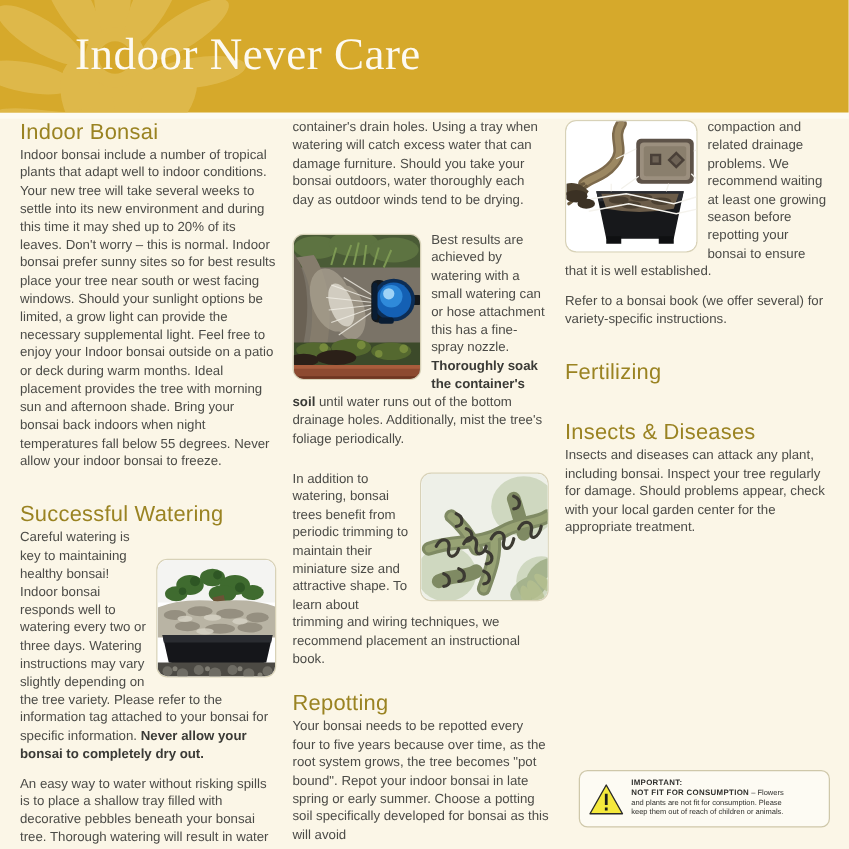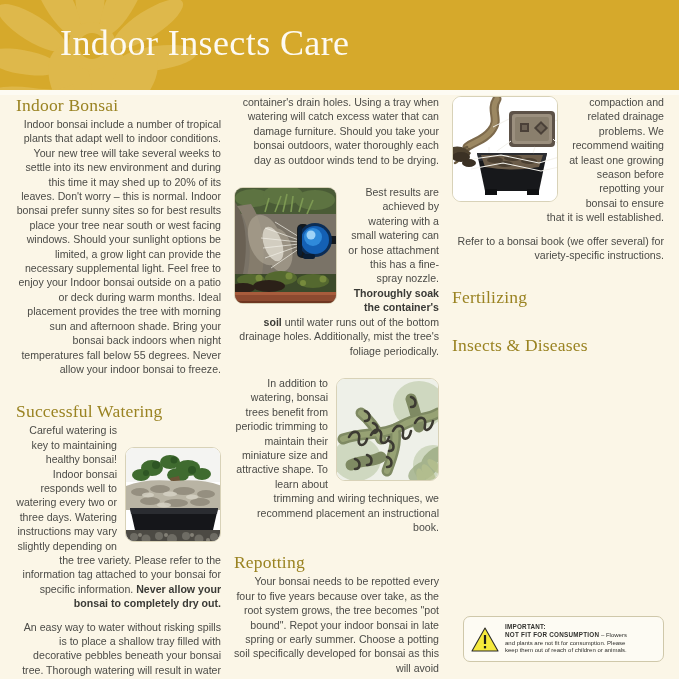--- a/index.html
+++ b/index.html
@@ -65,33 +65,33 @@
 
   .col {
     position: absolute;
     top: 0;
   }
   .col-1 { left: 16px;  width: 205px; }
   .col-2 { left: 234px; width: 205px; }
   .col-3 { left: 452px; width: 212px; }
 
   h2.sec {
-    font-family: Liberation Serif, serif;
+    font-family: Liberation Sans, sans-serif;
     font-size: 17.5px;
     font-weight: normal;
     color: #9a8322;
     margin-bottom: 1px;
     letter-spacing: 0.2px;
   }
 
   p.body {
     font-size: 10.6px;
     line-height: 14.4px;
     color: #4b4b47;
-    text-align: right;
+    text-align: left;
     margin-bottom: 9px;
   }
 
   p.body b, .bold {
     font-weight: bold;
     color: #3a3a36;
   }
 
   .spacer-sm { height: 9px; }
   .spacer-md { height: 16px; }
@@ -174,21 +174,21 @@
         <circle cx="110" cy="92" r="24"></circle>
       </g>
       <g fill="none" stroke="#e0bb51" stroke-width="7" opacity="0.9">
         <path d="M -10 150 C 30 120, 60 150, 92 134"></path>
         <path d="M -10 168 C 34 140, 70 168, 104 150"></path>
       </g>
       <g fill="#d6a92b">
         <circle cx="110" cy="92" r="13"></circle>
       </g>
     </svg>
-    <div class="header-title">Indoor Insects Care</div>
+    <div class="header-title">Indoor Never Care</div>
   </div>
   <div class="header-gap"></div>
 
   <div class="content">
 
     <div class="col col-1">
 
       <h2 class="sec">Indoor Bonsai</h2>
       <p class="body">Indoor bonsai include a number of tropical plants that adapt well to indoor conditions. Your new tree will take several weeks to settle into its new environment and during this time it may shed up to 20% of its leaves. Don't worry – this is normal. Indoor bonsai prefer sunny sites so for best results place your tree near south or west facing windows. Should your sunlight options be limited, a grow light can provide the necessary supplemental light. Feel free to enjoy your Indoor bonsai outside on a patio or deck during warm months. Ideal placement provides the tree with morning sun and afternoon shade. Bring your bonsai back indoors when night temperatures fall below 55 degrees. Never allow your indoor bonsai to freeze.</p>
 
@@ -386,21 +386,21 @@
           </g>
         </svg>
       </div>
 
       <p class="body">In addition to watering, bonsai trees benefit from periodic trimming to maintain their miniature size and attractive shape. To learn about trimming and wiring techniques, we recommend placement an instructional book.</p>
       <div class="clear"></div>
 
       <div class="spacer-sm"></div>
 
       <h2 class="sec">Repotting</h2>
-      <p class="body">Your bonsai needs to be repotted every four to five years because over take, as the root system grows, the tree becomes "pot bound". Repot your indoor bonsai in late spring or early summer. Choose a potting soil specifically developed for bonsai as this will avoid</p>
+      <p class="body">Your bonsai needs to be repotted every four to five years because over time, as the root system grows, the tree becomes "pot bound". Repot your indoor bonsai in late spring or early summer. Choose a potting soil specifically developed for bonsai as this will avoid</p>
     </div>
 
     <div class="col col-3">
 
       <div class="photo photo-float-left" style="width:106px;height:106px;margin-top:1px;">
         <svg width="106" height="106" viewBox="0 0 106 106">
           <rect width="106" height="106" fill="#ffffff"></rect>
           <path d="M44 2 C 36 14, 48 22, 38 34 C 30 44, 22 44, 14 50" stroke="#7d6a4c" stroke-width="9" fill="none" stroke-linecap="round"></path>
           <path d="M44 2 C 36 14, 48 22, 38 34 C 30 44, 22 44, 14 50" stroke="#9c8862" stroke-width="5" fill="none" stroke-linecap="round"></path>
           <g stroke="#6a5a40" stroke-width="2.5" fill="none" stroke-linecap="round">
@@ -449,20 +449,21 @@
       <div class="clear"></div>
       <p class="body">Refer to a bonsai book (we offer several) for variety-specific instructions.</p>
 
       <div class="spacer-md"></div>
 
       <h2 class="sec">Fertilizing</h2>
 
       <div class="spacer-lg"></div>
 
       <h2 class="sec">Insects &amp; Diseases</h2>
+      <p class="body">Insects and diseases can attack any plant, including bonsai. Inspect your tree regularly for damage. Should problems appear, check with your local garden center for the appropriate treatment.</p>
     </div>
   </div>
 
   <div class="warning">
     <svg class="warn-icon" viewBox="0 0 28 25">
       <path d="M14 1 L 27 24 L 1 24 Z" fill="#f5e93c" stroke="#2b2b28" stroke-width="1.1" stroke-linejoin="round"></path>
       <rect x="12.9" y="8" width="2.2" height="9" fill="#1d1d1a"></rect>
       <rect x="12.9" y="19" width="2.2" height="2.4" fill="#1d1d1a"></rect>
     </svg>
     <div class="warn-text">

